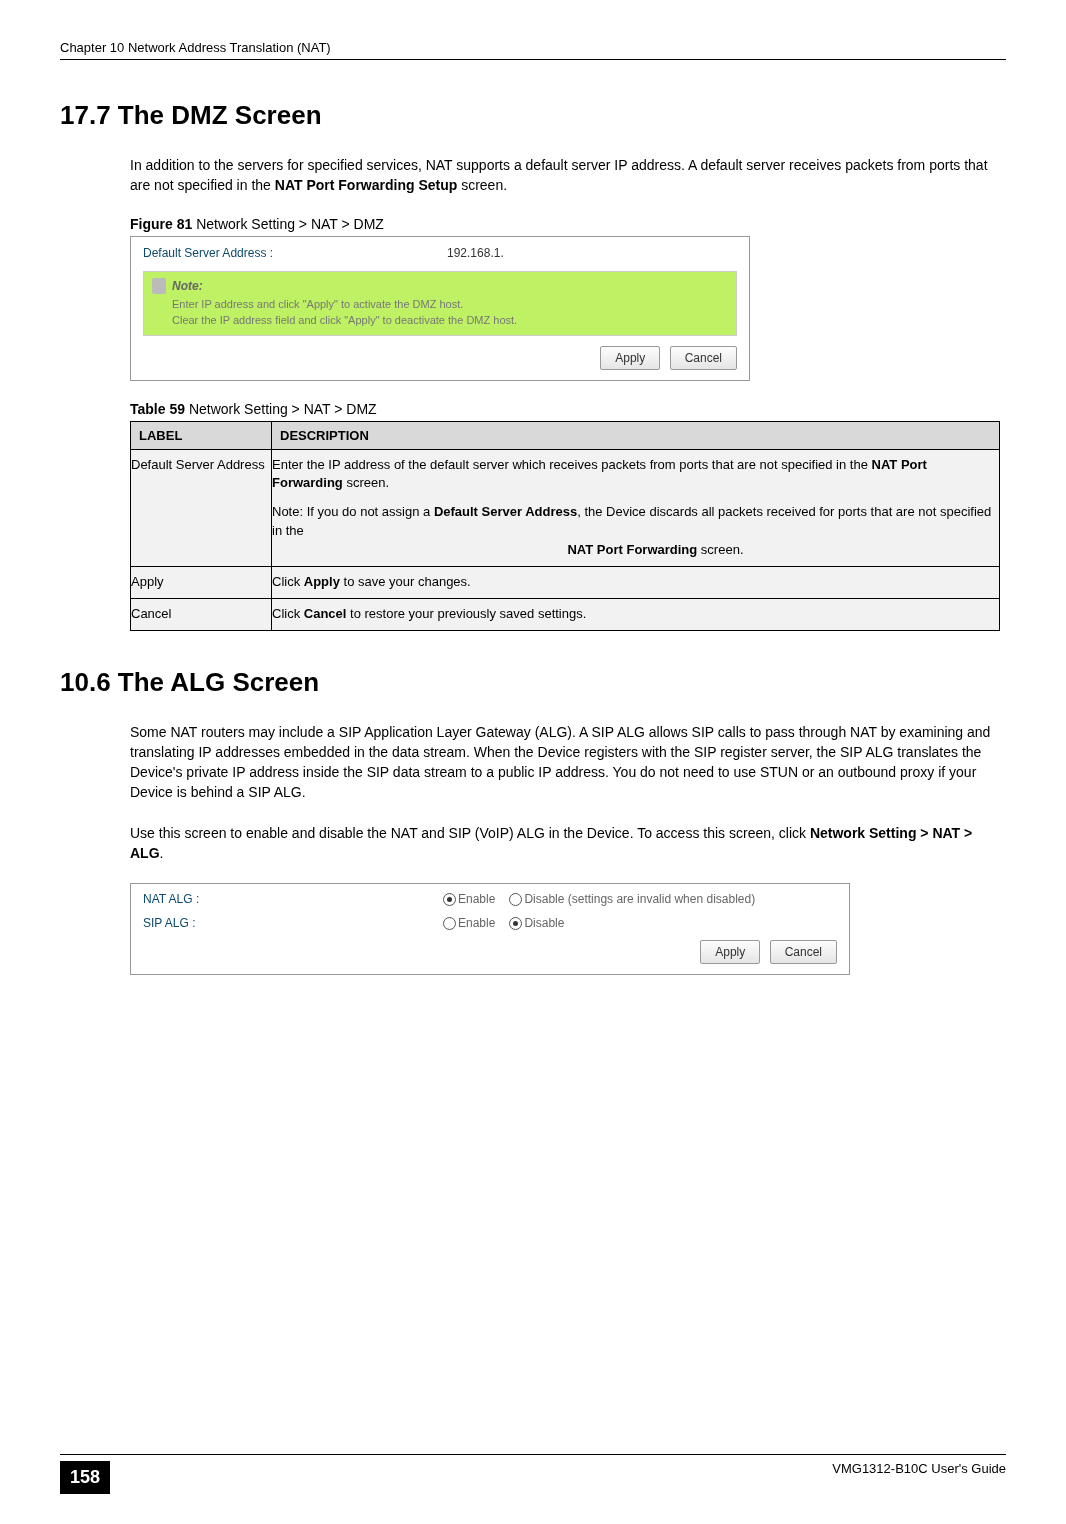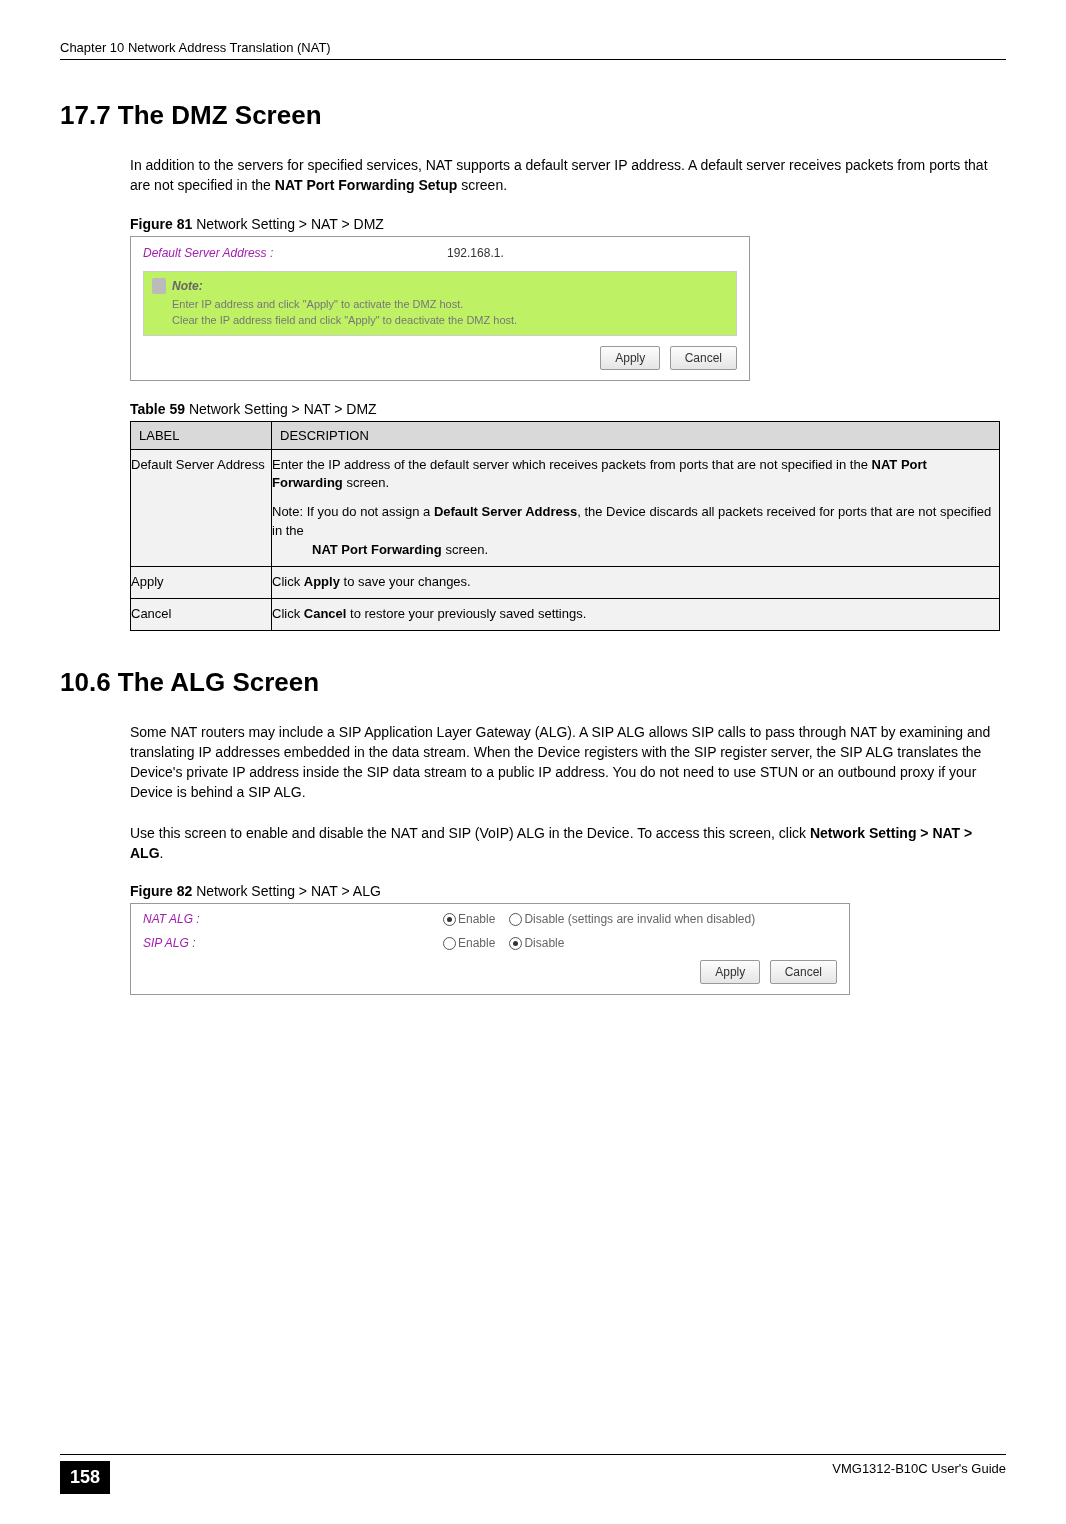--- a/index.html
+++ b/index.html
@@ -48,22 +48,21 @@
     font-size: 12px;
     color: #555;
   }
   .fig-row {
     display: flex;
     align-items: center;
     margin-bottom: 10px;
   }
   .fig-label {
     width: 300px;
-    font-style: italic;
-    color: #a21caf;
+    color: #0c4a6e;
   }
   .fig-input {
     font-size: 12px;
     padding: 1px 4px;
     color: #333;
     border: none;
     background: transparent;
     width: 180px;
   }
   .note-box {
@@ -116,38 +115,39 @@
     margin: 0 0 36px 70px;
     border-collapse: collapse;
     width: 870px;
     font-size: 13px;
   }
   table.desc th {
     background: #d9d9d9;
     text-align: left;
     padding: 6px 8px;
     border: 1px solid #000;
-    font-weight: normal;
+    font-weight: bold;
   }
   table.desc td {
     padding: 6px 0;
     border: 1px solid #000;
     vertical-align: top;
     background: #f2f2f2;
     line-height: 1.45;
   }
   table.desc td.label-col {
     width: 140px;
   }
   .td-note {
     margin-top: 10px;
     font-family: Arial, sans-serif;
   }
   .td-note-body {
     padding-left: 40px;
+    text-align: center;
   }
   .radio {
     display: inline-block;
     width: 11px;
     height: 11px;
     border: 1px solid #555;
     border-radius: 50%;
     vertical-align: middle;
     margin-right: 2px;
     position: relative;
@@ -267,23 +267,20 @@
     </table>
 
   <h1>10.6  The ALG Screen</h1>
 
   <p class="body-text">Some NAT routers may include a SIP Application Layer Gateway (ALG). A SIP ALG allows SIP calls to pass through NAT by examining and translating IP addresses embedded in the data stream. When the Device registers with the SIP register server, the SIP ALG translates the Device's private IP address inside the SIP data stream to a public IP address. You do not need to use STUN or an outbound proxy if your Device is behind a SIP ALG.</p>
 
   <p class="body-text">
     <span>Use this screen to enable and disable the NAT and SIP (VoIP) ALG in the Device. To access this screen, click </span><span class="bold">Network Setting &gt; NAT &gt; ALG</span><span>.</span>
   </p>
 
-  <p class="figure-caption">
-    <span class="bold">Figure 82</span><span>   Network Setting &gt; NAT &gt; ALG</span>
-  </p>
 
   <div class="figure-box" style="width:720px;">
     <div class="fig-row">
       <span class="fig-label">NAT ALG :</span>
       <span class="radio checked"></span>
       <span class="radio-label">Enable</span>
       <span class="radio"></span>
       <span class="radio-label">Disable (settings are invalid when disabled)</span>
     </div>
     <div class="fig-row">

